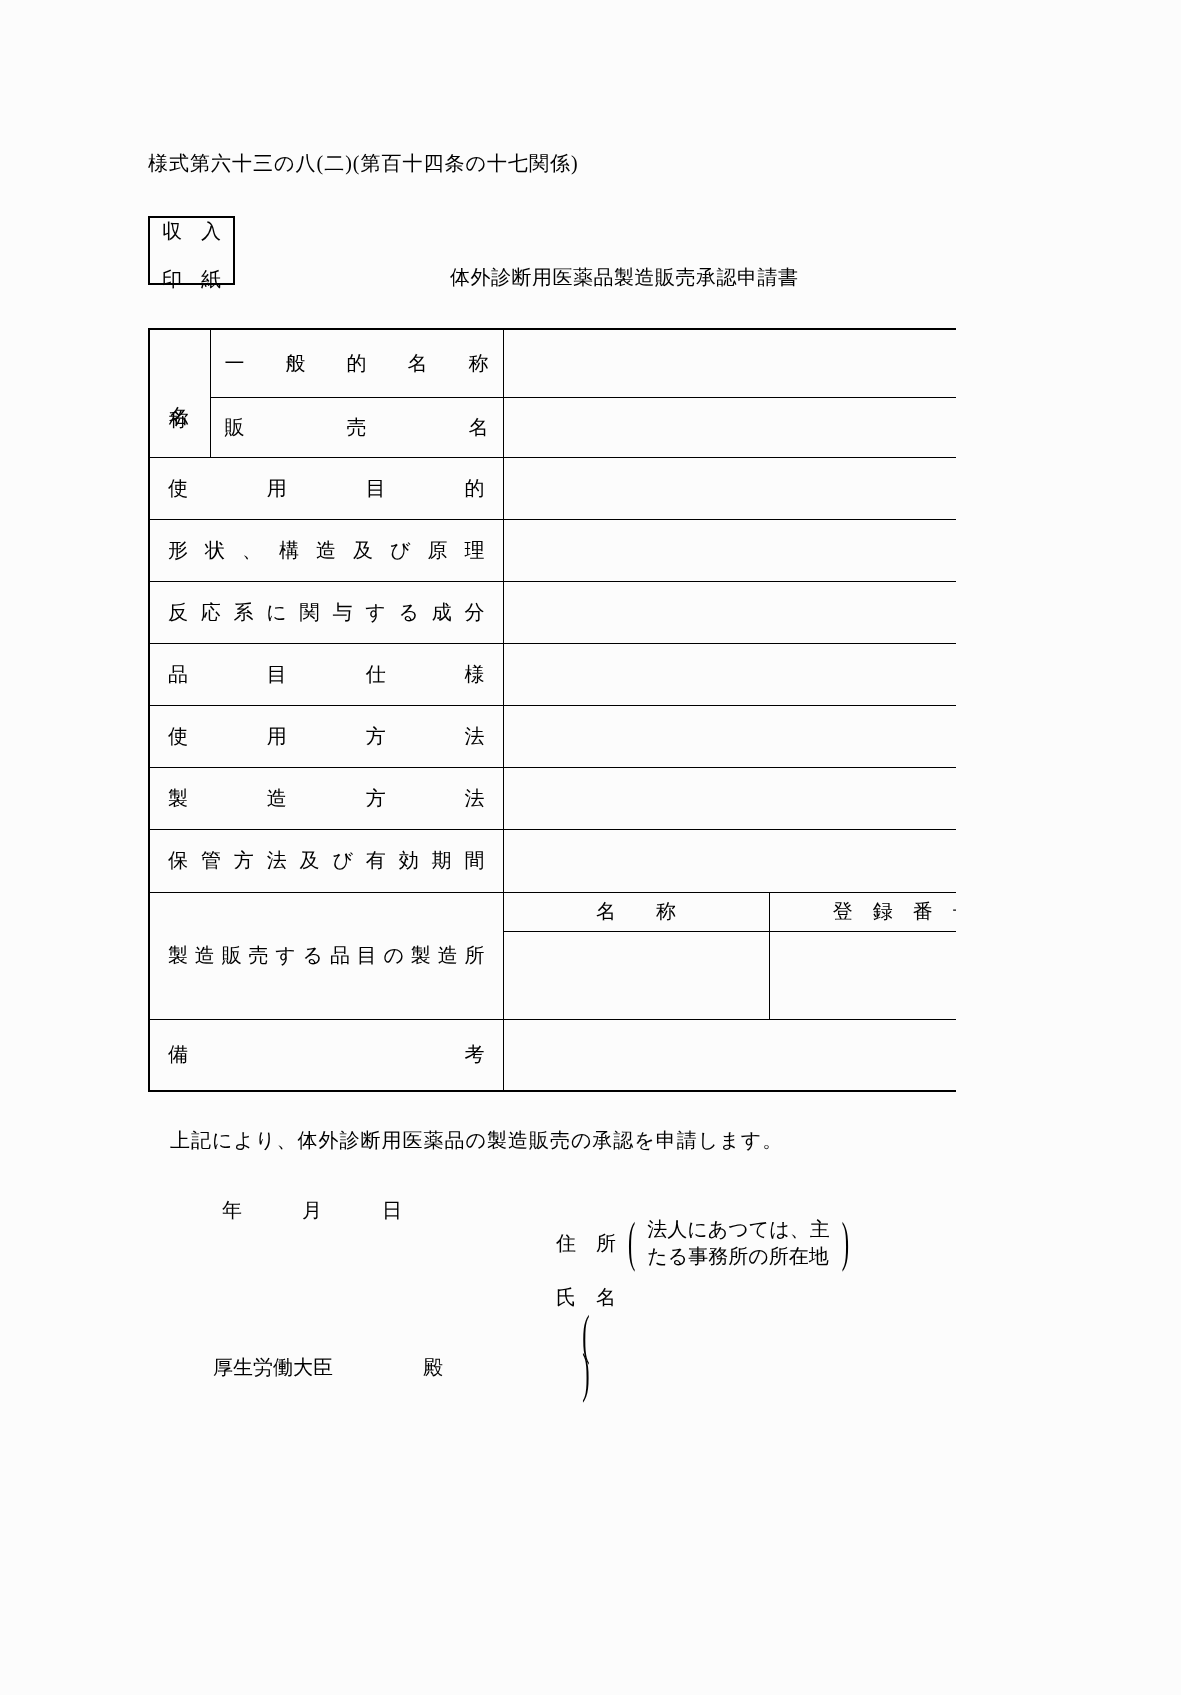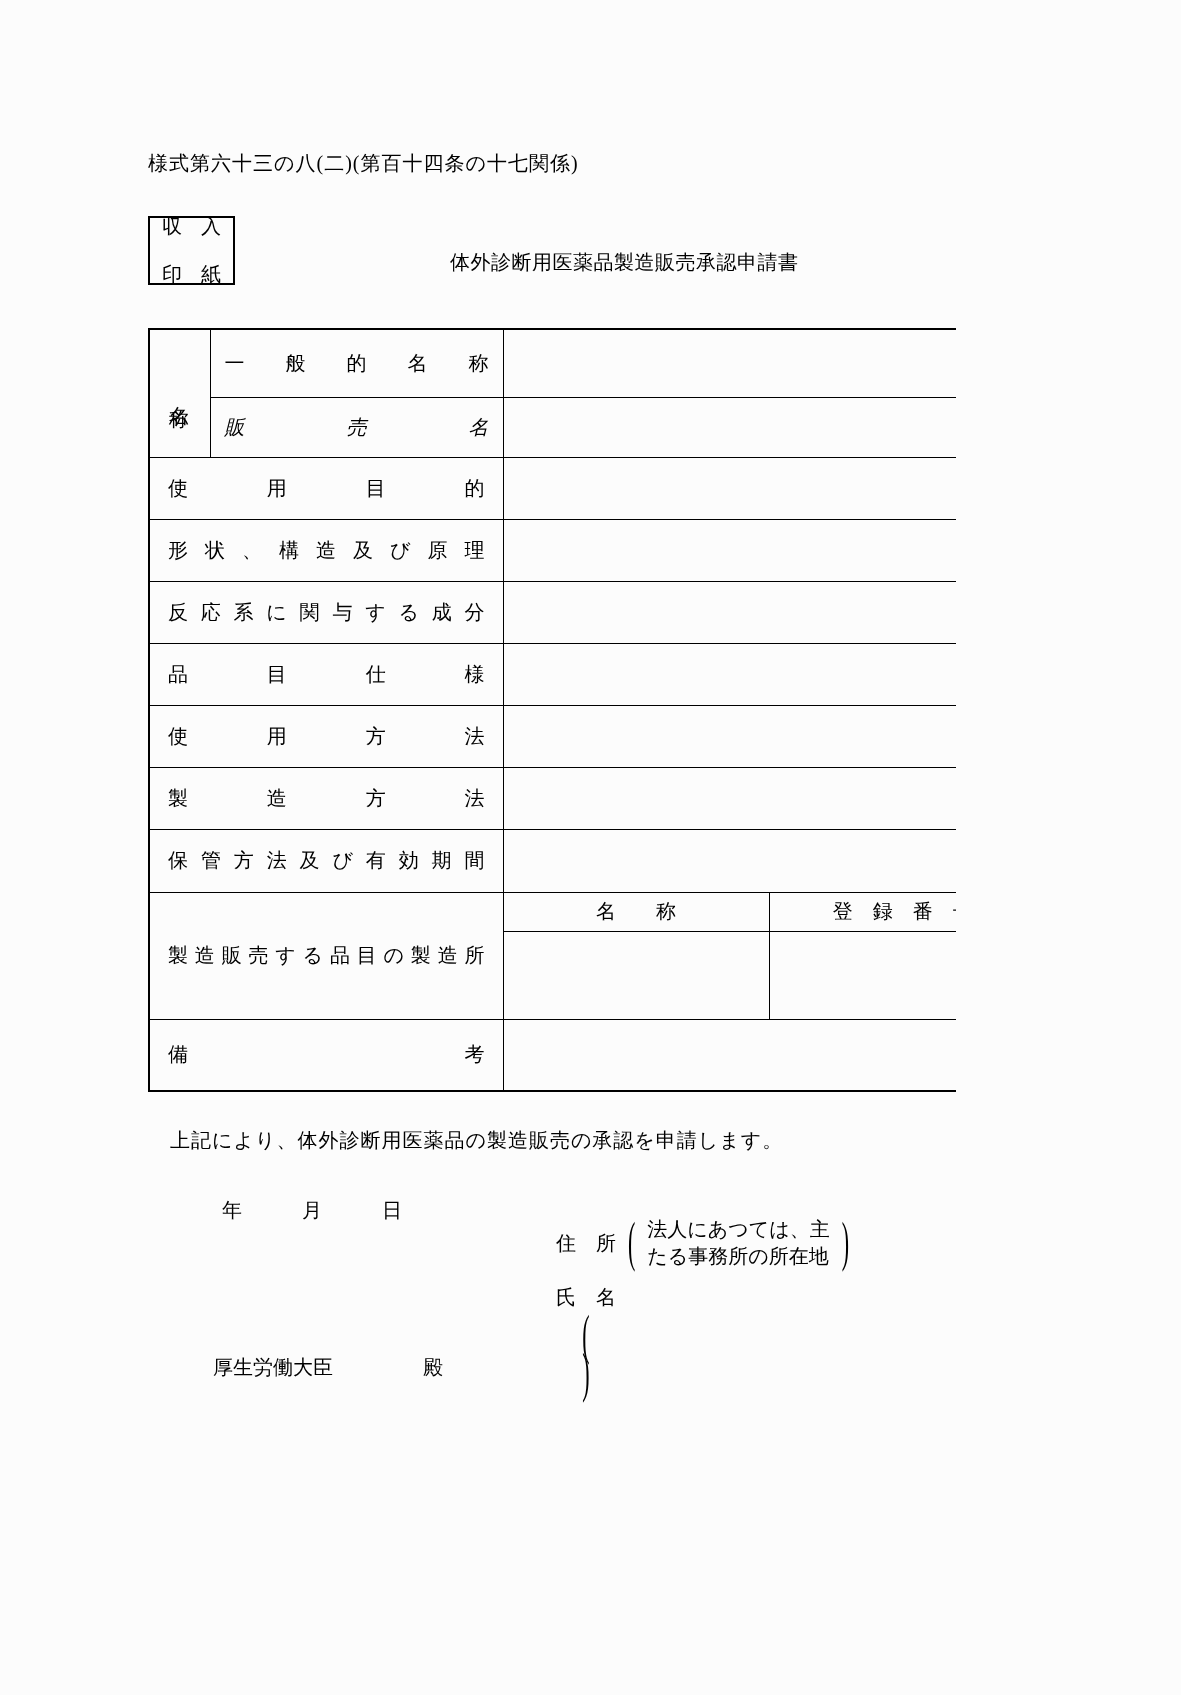--- a/index.html
+++ b/index.html
@@ -11,43 +11,43 @@
     color:#000;
     font-family:"Liberation Serif","DejaVu Serif",serif;
     font-size:20px;
     overflow:hidden;
     padding-left:37px;
   }
   .form-code { position:absolute; left:148px; top:150px; letter-spacing:1px; }
   .stamp-box {
     position:absolute; left:148px; top:216px; width:87px; height:69px;
     border:2px solid #000;
-    display:flex; flex-direction:column; justify-content:center; gap:21px;
+    display:flex; flex-direction:column; gap:21px;
     padding:0 12px;
   }
   .stamp-line { text-align:justify; text-align-last:justify; }
-  .page-title { position:absolute; left:450px; top:249px; letter-spacing:0.5px; }
+  .page-title { position:absolute; left:450px; top:264px; letter-spacing:0.5px; }
 
   table.main {
     position:absolute; left:148px; top:328px;
     width:888px; border-collapse:collapse; table-layout:fixed;
     border:2px solid #000;
   }
   table.main td { border:1.5px solid #000; vertical-align:middle; }
   .vlabel {
     writing-mode:vertical-rl; text-orientation:upright;
     text-align:center; letter-spacing:3px; padding:4px 0;
   }
   .lbl {
     text-align:justify; text-align-last:justify; text-justify:inter-word;
     padding:0 18px; white-space:normal;
   }
   .lbl-narrow { padding:0 14px; }
   .sub-hdr { text-align:center; }
-  .r1 { height:68px; } .r2 { height:60px;font-style:italic; } .rr { height:62px; } .r9 { height:63px;margin-top:20px; }
+  .r1 { height:68px; } .r2 { height:60px; } .rr { height:62px; } .r9 { height:63px;margin-top:20px; }
   .r10 { height:39px; } .r11 { height:88px; } .r12 { height:72px; }
 
   .statement { position:absolute; left:170px; top:1127px; letter-spacing:1px; }
   .date-line { position:absolute; left:222px; top:1197px; }
   .sig-row { position:absolute; display:flex; align-items:center; gap:12px; }
   .sig-addr { left:556px; top:1216px; }
   .sig-name { left:556px; top:1284px;flex-direction:column; }
   .sig-label { white-space:nowrap; }
   .paren {
     display:inline-block; font-size:22px;

